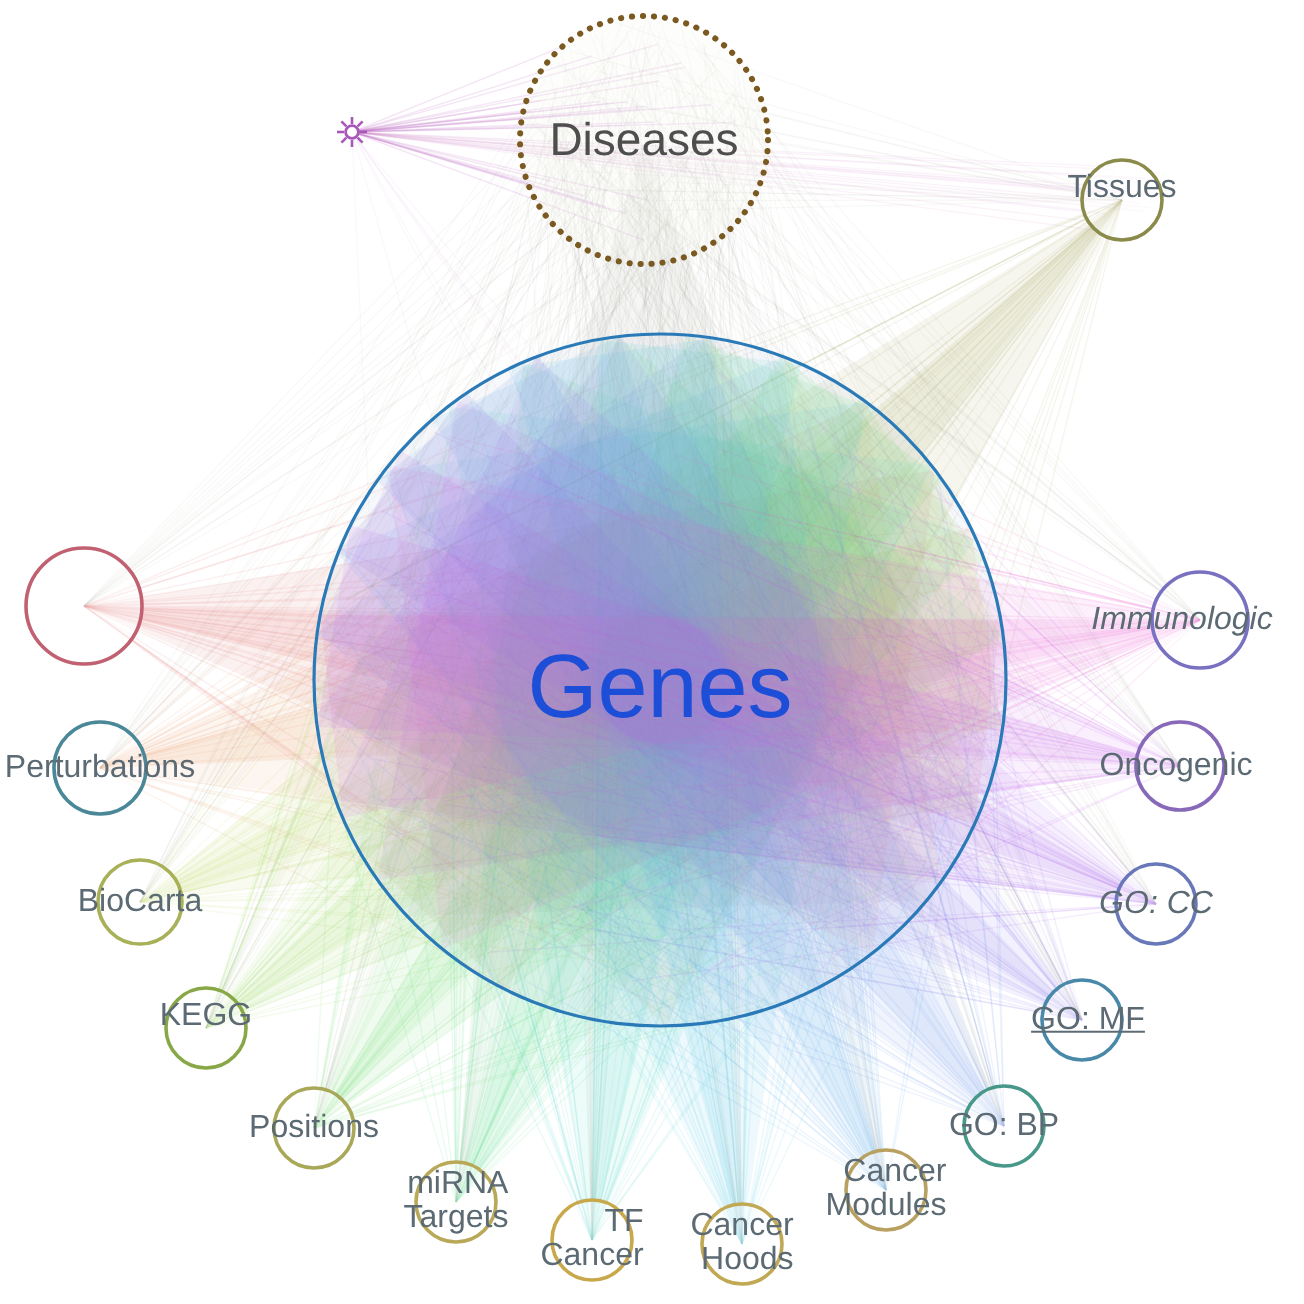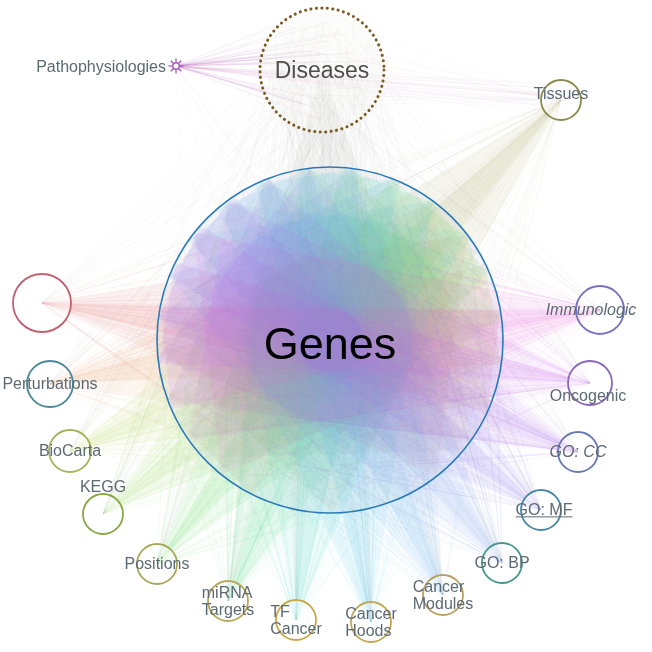--- a/index.html
+++ b/index.html
@@ -1,23 +1,23 @@
 <!DOCTYPE html>
 <html><head>
 <meta charset="utf-8">
 <style>
   html,body{margin:0;padding:0;background:#ffffff;}
   .stage{position:relative;width:652px;height:652px;background:#ffffff;overflow:hidden;
          font-family:"Liberation Sans",sans-serif;}
   .stage svg{position:absolute;left:0;top:0;}
   #labels{position:absolute;left:0;top:0;width:100%;height:100%;pointer-events:none;}
   .lbl{position:absolute;transform:translate(-50%,-50%);font-size:16px;color:#5c6a74;
-       text-align:left;white-space:pre-line;line-height:1.08;pointer-events:none;}
+       text-align:right;white-space:pre-line;line-height:1.08;pointer-events:none;}
   .lbl.right{transform:translate(-100%,-50%);text-align:right;}
-  .genes-lbl{font-size:45px;color:#000000;}
+  .genes-lbl{font-size:45px;color:#1d4ed8;}
   .diseases-lbl{font-size:23px;color:#4e4e4e;}
 </style>
 </head>
 <body>
 
 <div class="stage">
   <svg id="net" width="652" height="652" viewBox="0 0 652 652">
       <g>
         <polygon points="322,70 203.5,458.0 463.3,450.3" fill="#8a8a82" fill-opacity="0.08"></polygon>
         <line x1="324.3" y1="111.9" x2="317.8" y2="274.3" stroke="#6f6f6f" stroke-opacity="0.055" stroke-width="0.5"></line>
@@ -1000,33 +1000,32 @@
           <line x1="172.0" y1="66.0" x2="168.5" y2="66.0" stroke="#a858b8" stroke-width="1.3"></line>
           <line x1="173.2" y1="63.2" x2="170.7" y2="60.7" stroke="#a858b8" stroke-width="1.3"></line>
           <line x1="176.0" y1="62.0" x2="176.0" y2="58.5" stroke="#a858b8" stroke-width="1.3"></line>
           <line x1="178.8" y1="63.2" x2="181.3" y2="60.7" stroke="#a858b8" stroke-width="1.3"></line>
         </g>
       </g>
     </svg>
   <div id="labels">
       <div class="lbl genes-lbl" style="left: 330px; top: 344px;">Genes</div>
       <div class="lbl diseases-lbl" style="left: 322px; top: 70px;">Diseases</div>
-      <div class="lbl right" style="left: 166px; top: 67px;">Pathophysiologies</div>
       <div class="lbl" style="left: 561px; top: 94px;">Tissues</div>
       <div class="lbl" style="left: 50px; top: 384px;">Perturbations</div>
       <div class="lbl" style="left: 70px; top: 451px;">BioCarta</div>
-      <div class="lbl" style="left: 103px; top: 487px;">KEGG</div>
+      <div class="lbl" style="left: 103px; top: 508px;">KEGG</div>
       <div class="lbl" style="left: 157px; top: 564px;">Positions</div>
       <div class="lbl" style="left: 228px; top: 601px;">miRNA
 Targets</div>
       <div class="lbl" style="left: 296px; top: 620px;">TF
 Cancer</div>
       <div class="lbl" style="left: 371px; top: 622px;">Cancer
 Hoods</div>
       <div class="lbl" style="left: 443px; top: 595px;">Cancer
 Modules</div>
       <div class="lbl" style="left: 502px; top: 563px;">GO: BP</div>
       <div class="lbl" style="left: 544px; top: 510px; text-decoration: underline;">GO: MF</div>
       <div class="lbl" style="left: 578px; top: 452px; font-style: italic;">GO: CC</div>
-      <div class="lbl" style="left: 588px; top: 383px; margin-top: 13px;">Oncogenic</div>
+      <div class="lbl" style="left: 588px; top: 383px;">Oncogenic</div>
       <div class="lbl" style="left: 591px; top: 310px; font-style: italic;">Immunologic</div>
     </div>
 </div>
 
 </body></html>

